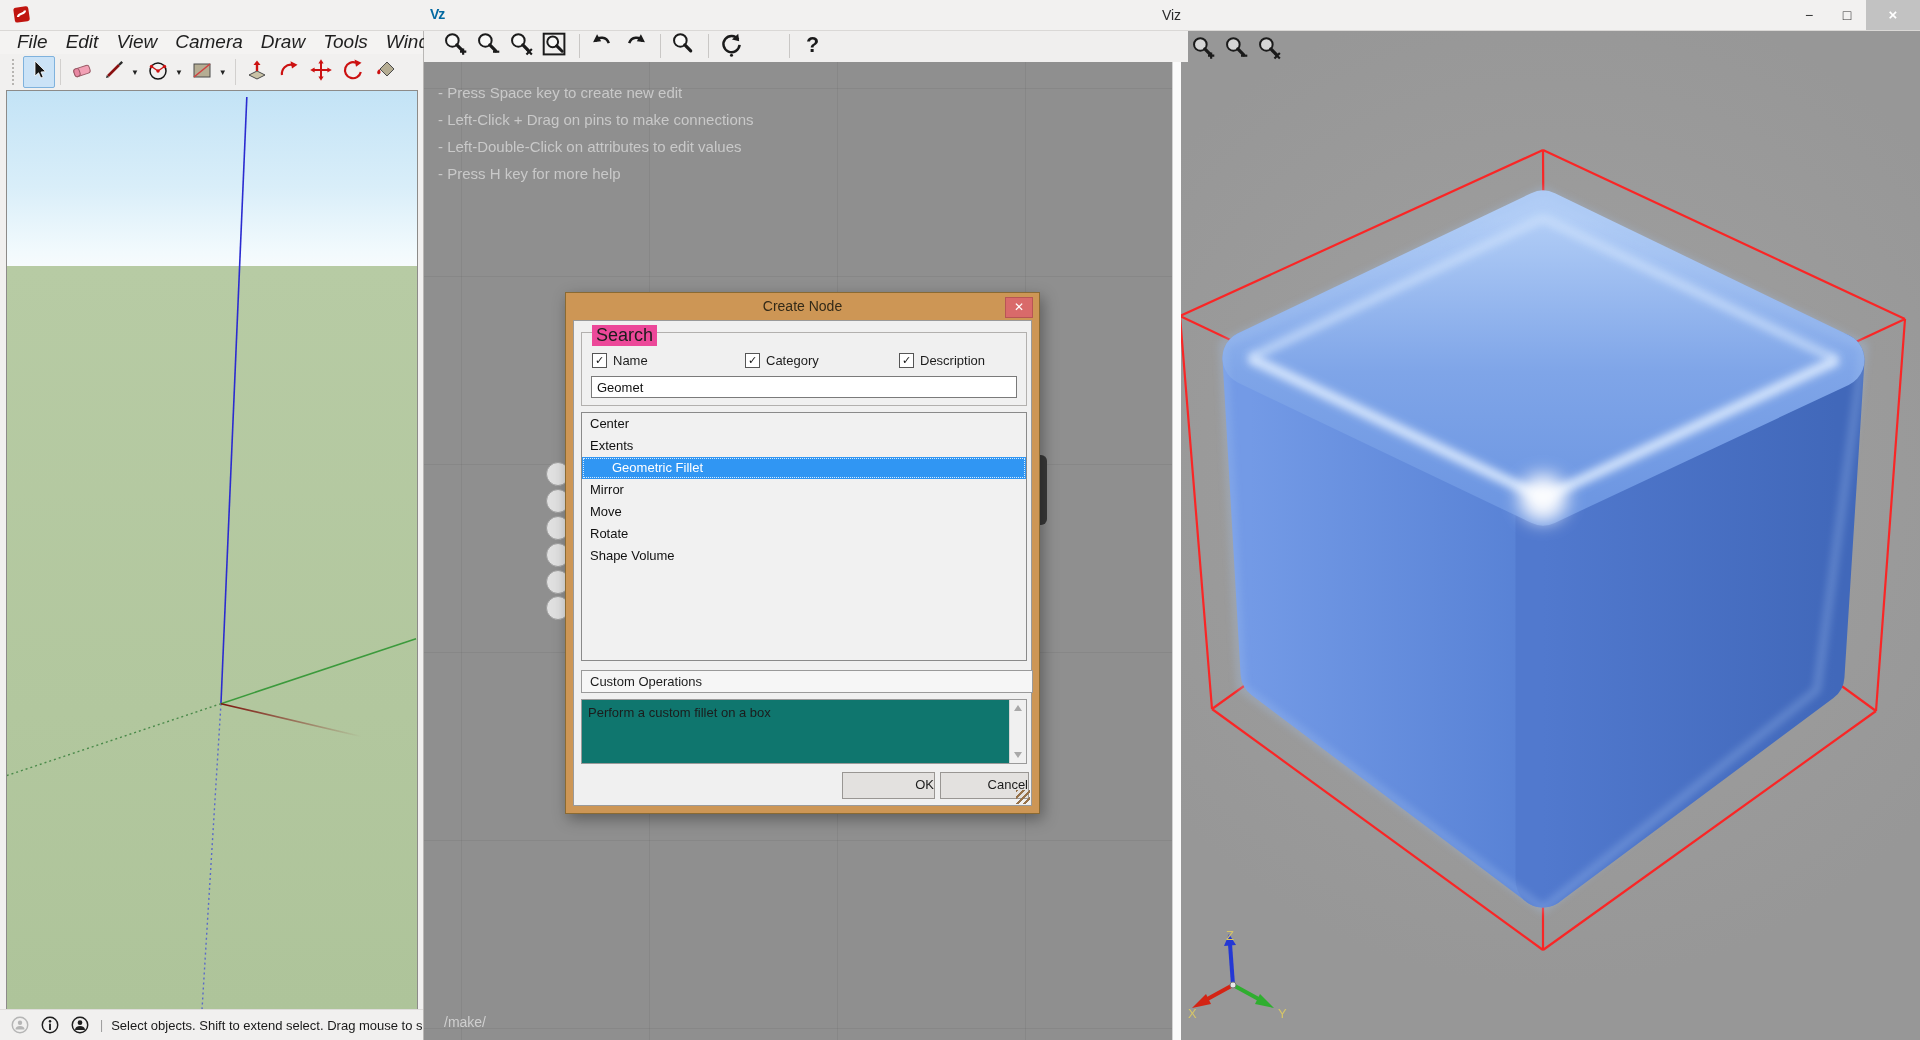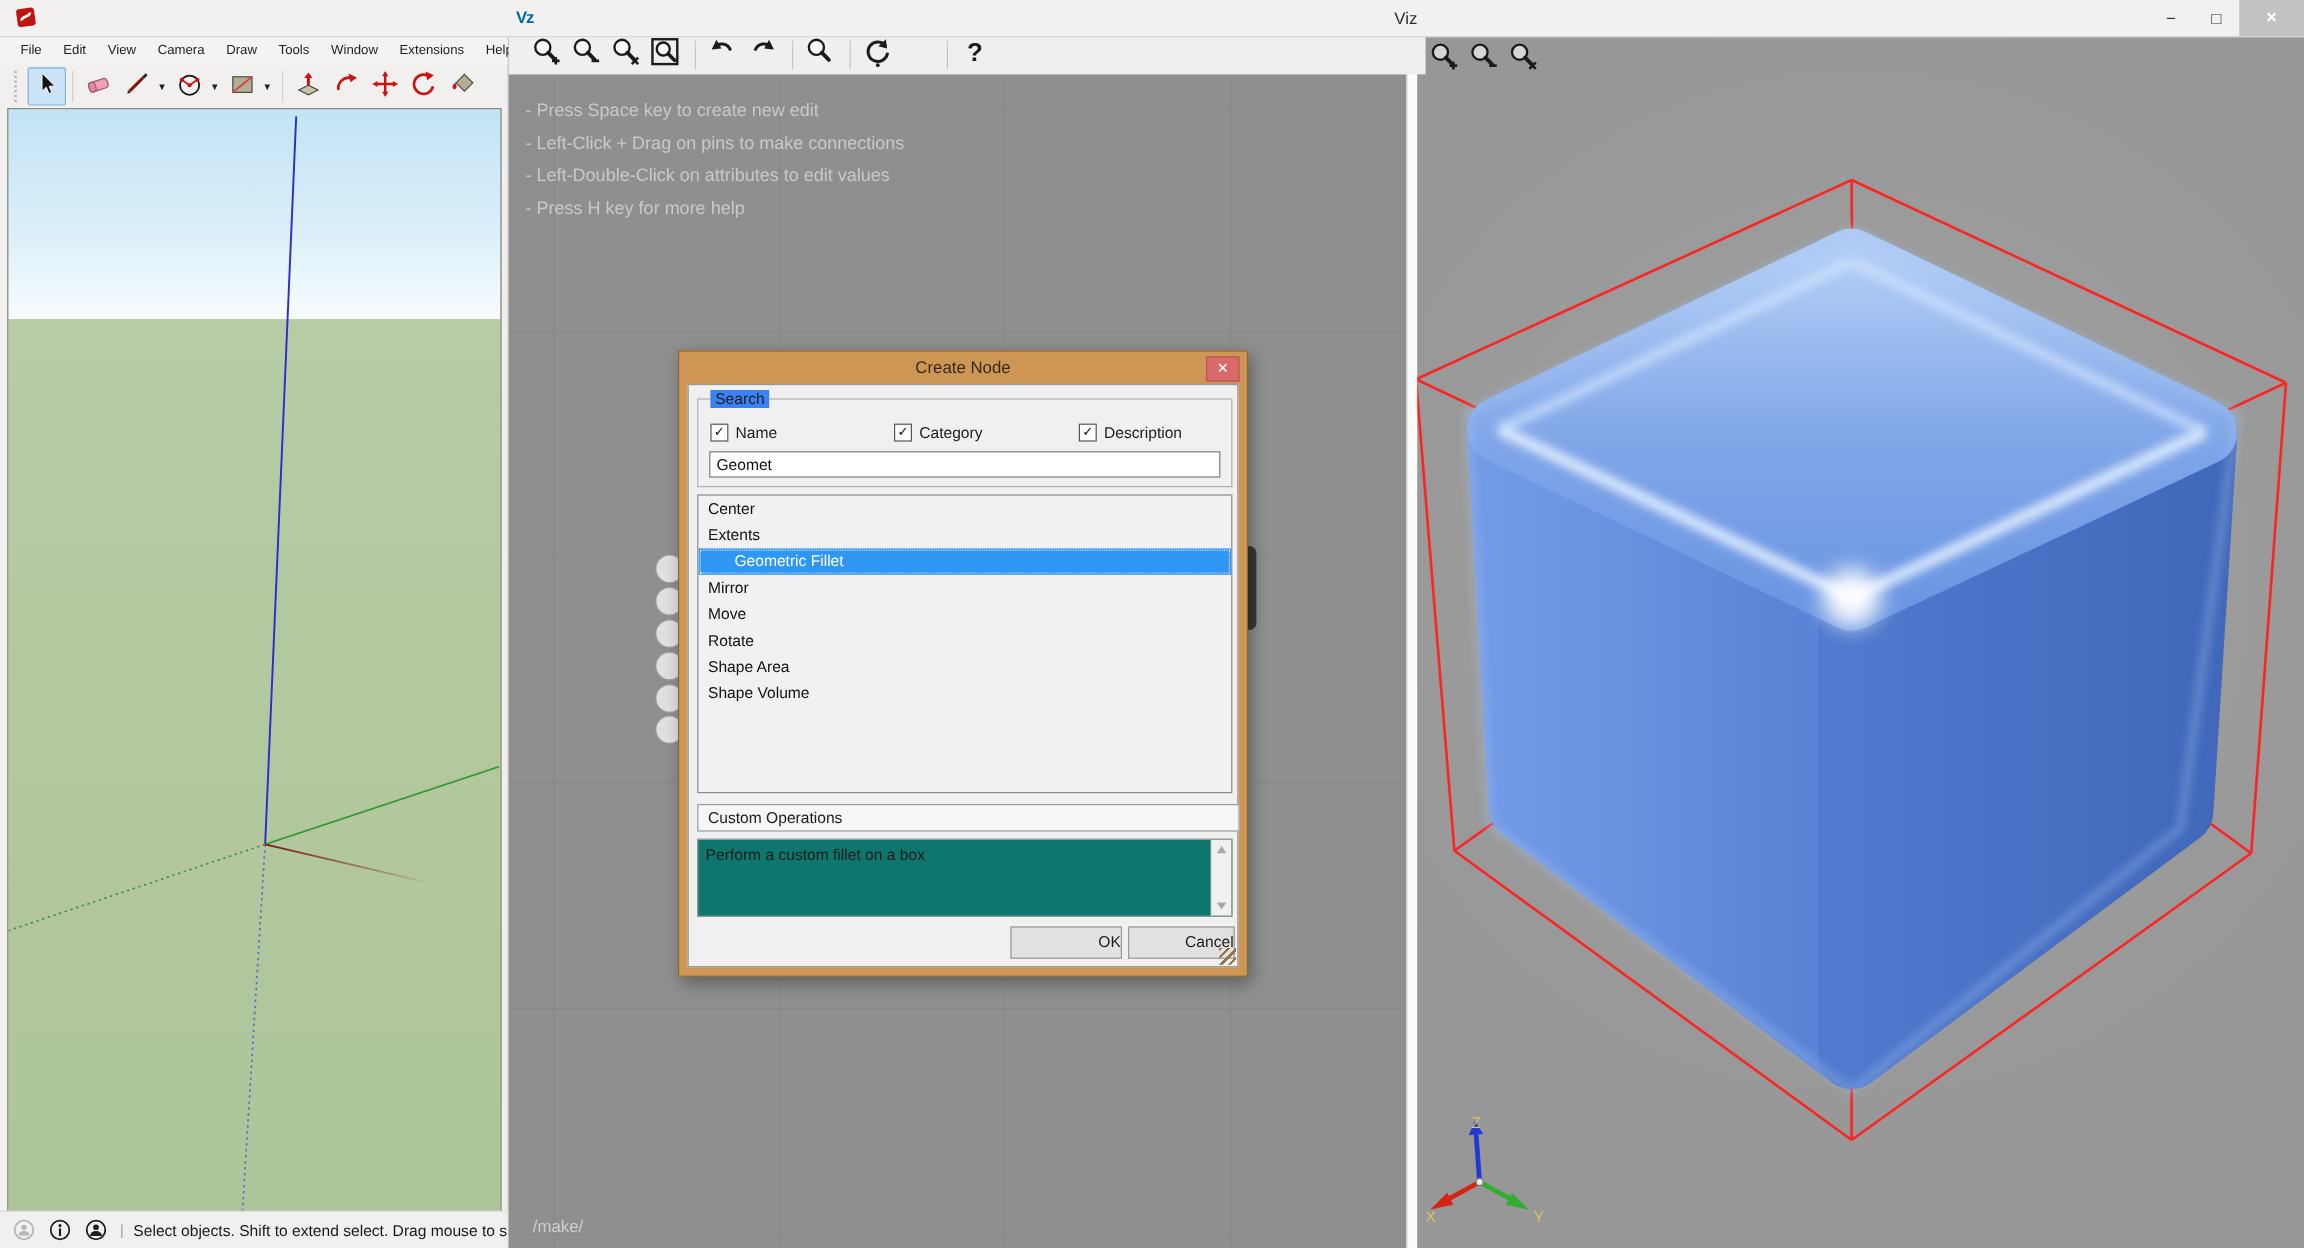--- a/index.html
+++ b/index.html
@@ -11,21 +11,21 @@
   #su-logo{left:12px;top:4px;width:22px;height:22px;}
   #vz-logo{left:430px;top:6px;font-size:14px;font-weight:bold;color:#0369a1;letter-spacing:-1px;}
   #win-title{left:423px;right:0;top:7px;text-align:center;font-size:14px;color:#2b2b2b;}
   #win-controls{right:0;top:0;height:30px;display:flex;align-items:stretch;}
   .ctrl{width:38px;text-align:center;line-height:30px;font-size:14px;color:#333;}
   .ctrl.close{width:54px;background:#c2c2c2;color:#fff;font-weight:bold;font-size:15px;}
 
   
   #su-panel{left:0;top:30px;width:423px;bottom:0;background:#f1f0ef;border-right:1px solid #b9b7b5;z-index:10;}
   #su-menu{left:0;top:0;right:0;height:24px;display:flex;align-items:center;padding-left:8px;background:#f4f3f2;}
-  .menu-item{padding:0 9px;font-size:11px;color:#1f1f1f;}
+  .menu-item{padding:0 9px;font-size:19px;color:#1f1f1f;font-style:italic;}
   #su-toolbar{left:0;top:24px;right:0;height:36px;display:flex;align-items:center;padding-left:12px;overflow:hidden;}
   #su-toolbar .grip{width:5px;height:26px;margin-right:4px;border-left:2px dotted #b7b5b2;}
   .su-btn{width:30px;height:30px;display:flex;align-items:center;justify-content:center;border:1px solid transparent;border-radius:2px;flex:0 0 auto;}
   .su-btn svg{width:24px;height:24px;}
   .su-btn.sel{background:#cbe3f7;border:1px solid #7fb2dd;}
   .dd{font-size:8px;color:#222;margin:0 3px 0 1px;align-self:center;}
   .tb-sep{width:1px;height:26px;background:#d2d0ce;margin:0 5px;flex:0 0 auto;}
 
   #su-viewport{left:6px;top:60px;right:5px;bottom:30px;border:1px solid #8d8b89;background:#b5c9a2;overflow:hidden;}
   #sky{left:0;top:0;right:0;height:175px;background:linear-gradient(#c3e3f6 0%,#d9eef9 55%,#f2fafd 92%,#f7fbfd 100%);}
@@ -62,21 +62,21 @@
   #gizmo{left:0;top:900px;width:130px;height:110px;}
 
   
   #dlg{left:565px;top:292px;width:473px;height:520px;background:#cd9655;border:1px solid #8a6a33;
        box-shadow:3px 5px 14px rgba(0,0,0,.35);z-index:40;}
   #dlg-title{left:0;top:0;right:0;height:27px;text-align:center;line-height:27px;font-size:14px;color:#332a18;}
   #dlg-close{right:6px;top:4px;width:26px;height:19px;background:#d96a6a;border:1px solid #b85555;
        color:#fff;font-size:12px;font-weight:bold;text-align:center;line-height:18px;}
   #dlg-body{left:7px;right:7px;top:27px;bottom:7px;background:#f0f0f0;border:1px solid #9a9a9a;}
   #grp{left:7px;top:11px;width:444px;height:72px;border:1px solid #b2b0ae;}
-  #grp-label{left:10px;top:-8px;background:#3b82f6;padding:0 4px;font-size:13px;color:#1c1c1c;}
+  #grp-label{left:10px;top:-8px;background:#ec4899;padding:0 4px;font-size:18px;color:#1c1c1c;}
   .cb-item{position:absolute;top:20px;display:flex;align-items:center;}
   .cbox{width:13px;height:13px;background:#fff;border:1px solid #555;font-size:11px;line-height:12px;text-align:center;color:#111;margin-right:6px;}
   .cb-label{font-size:13px;color:#1c1c1c;}
   #dlg-input{left:9px;top:43px;width:414px;height:20px;border:1px solid #7a7a7a;font-size:13px;padding:0 5px;
       font-family:"Liberation Sans",sans-serif;background:#fff;color:#111;outline:none;}
   #dlg-list{left:7px;top:91px;width:444px;height:247px;background:#f1f1f1;border:1px solid #8a8a8a;overflow:hidden;}
   .row{height:22px;line-height:22px;font-size:13px;color:#111;padding-left:8px;}
   .row.sel{background:#3096f3;color:#fff;outline:1px dotted rgba(255,255,255,.8);outline-offset:-2px;padding-left:30px;}
   #cat-bar{left:7px;top:349px;width:442px;height:21px;background:#f6f6f6;border:1px solid #9a9a9a;
       font-size:13px;color:#1c1c1c;line-height:21px;padding-left:8px;}
@@ -442,21 +442,20 @@
         </div>
       <input id="dlg-input" class="abs" type="text" value="Geomet" style="">
     </div>
     <div id="dlg-list" class="abs">
         <div class="row">Center</div>
         <div class="row">Extents</div>
         <div class="row sel">Geometric Fillet</div>
         <div class="row">Mirror</div>
         <div class="row">Move</div>
         <div class="row">Rotate</div>
-        <div class="row">Shape Area</div>
         <div class="row">Shape Volume</div>
       </div>
     <div id="cat-bar" class="abs">Custom Operations</div>
     <div id="desc-box" class="abs">
       <div id="desc-text" class="abs">Perform a custom fillet on a box</div>
       <div id="desc-scroll" class="abs">
         <span class="scr-up"></span>
         <span class="scr-dn"></span>
       </div>
     </div>

